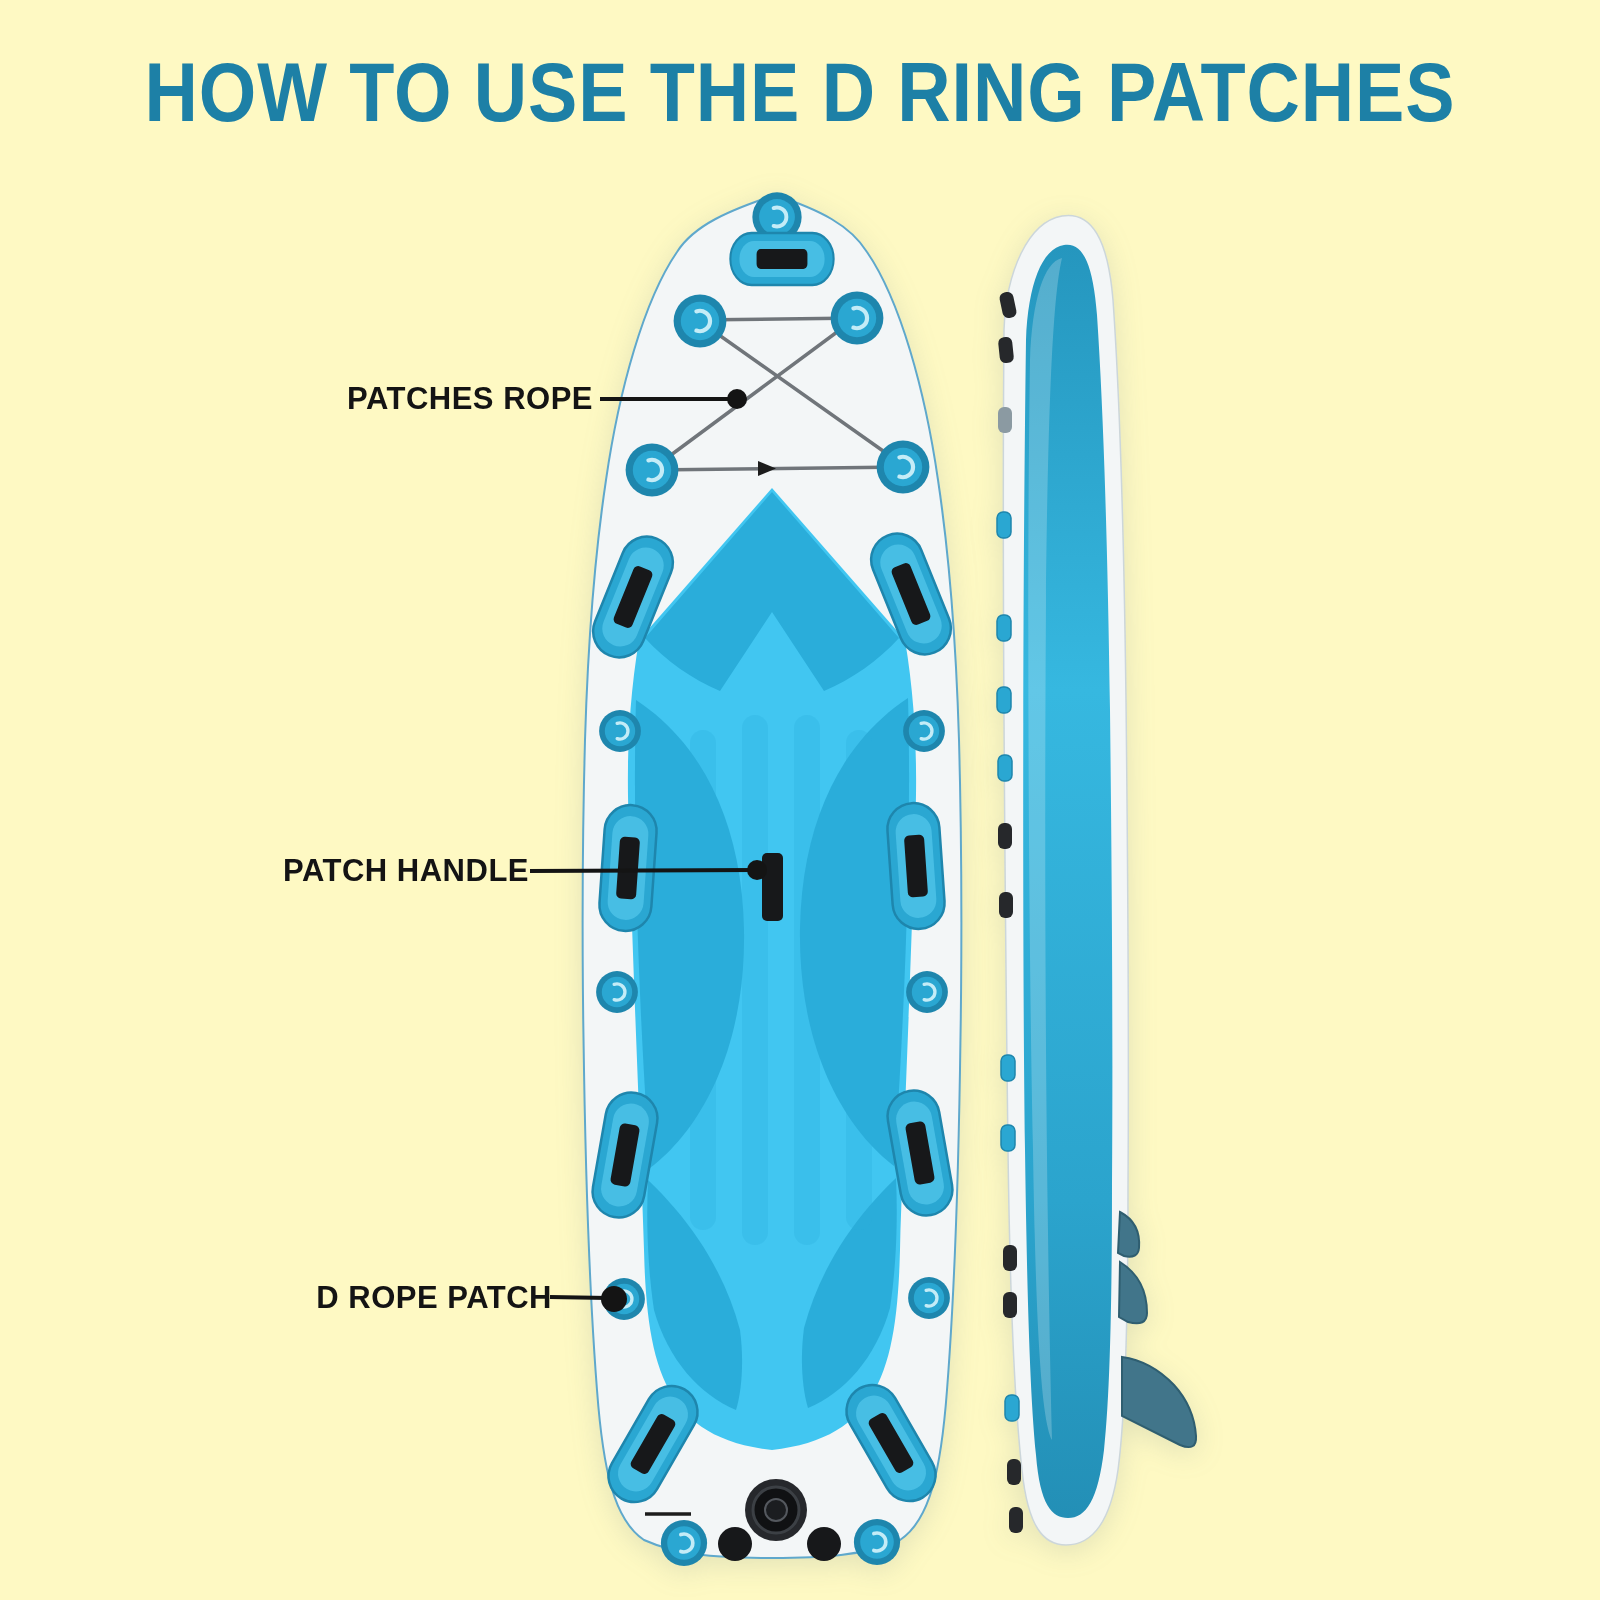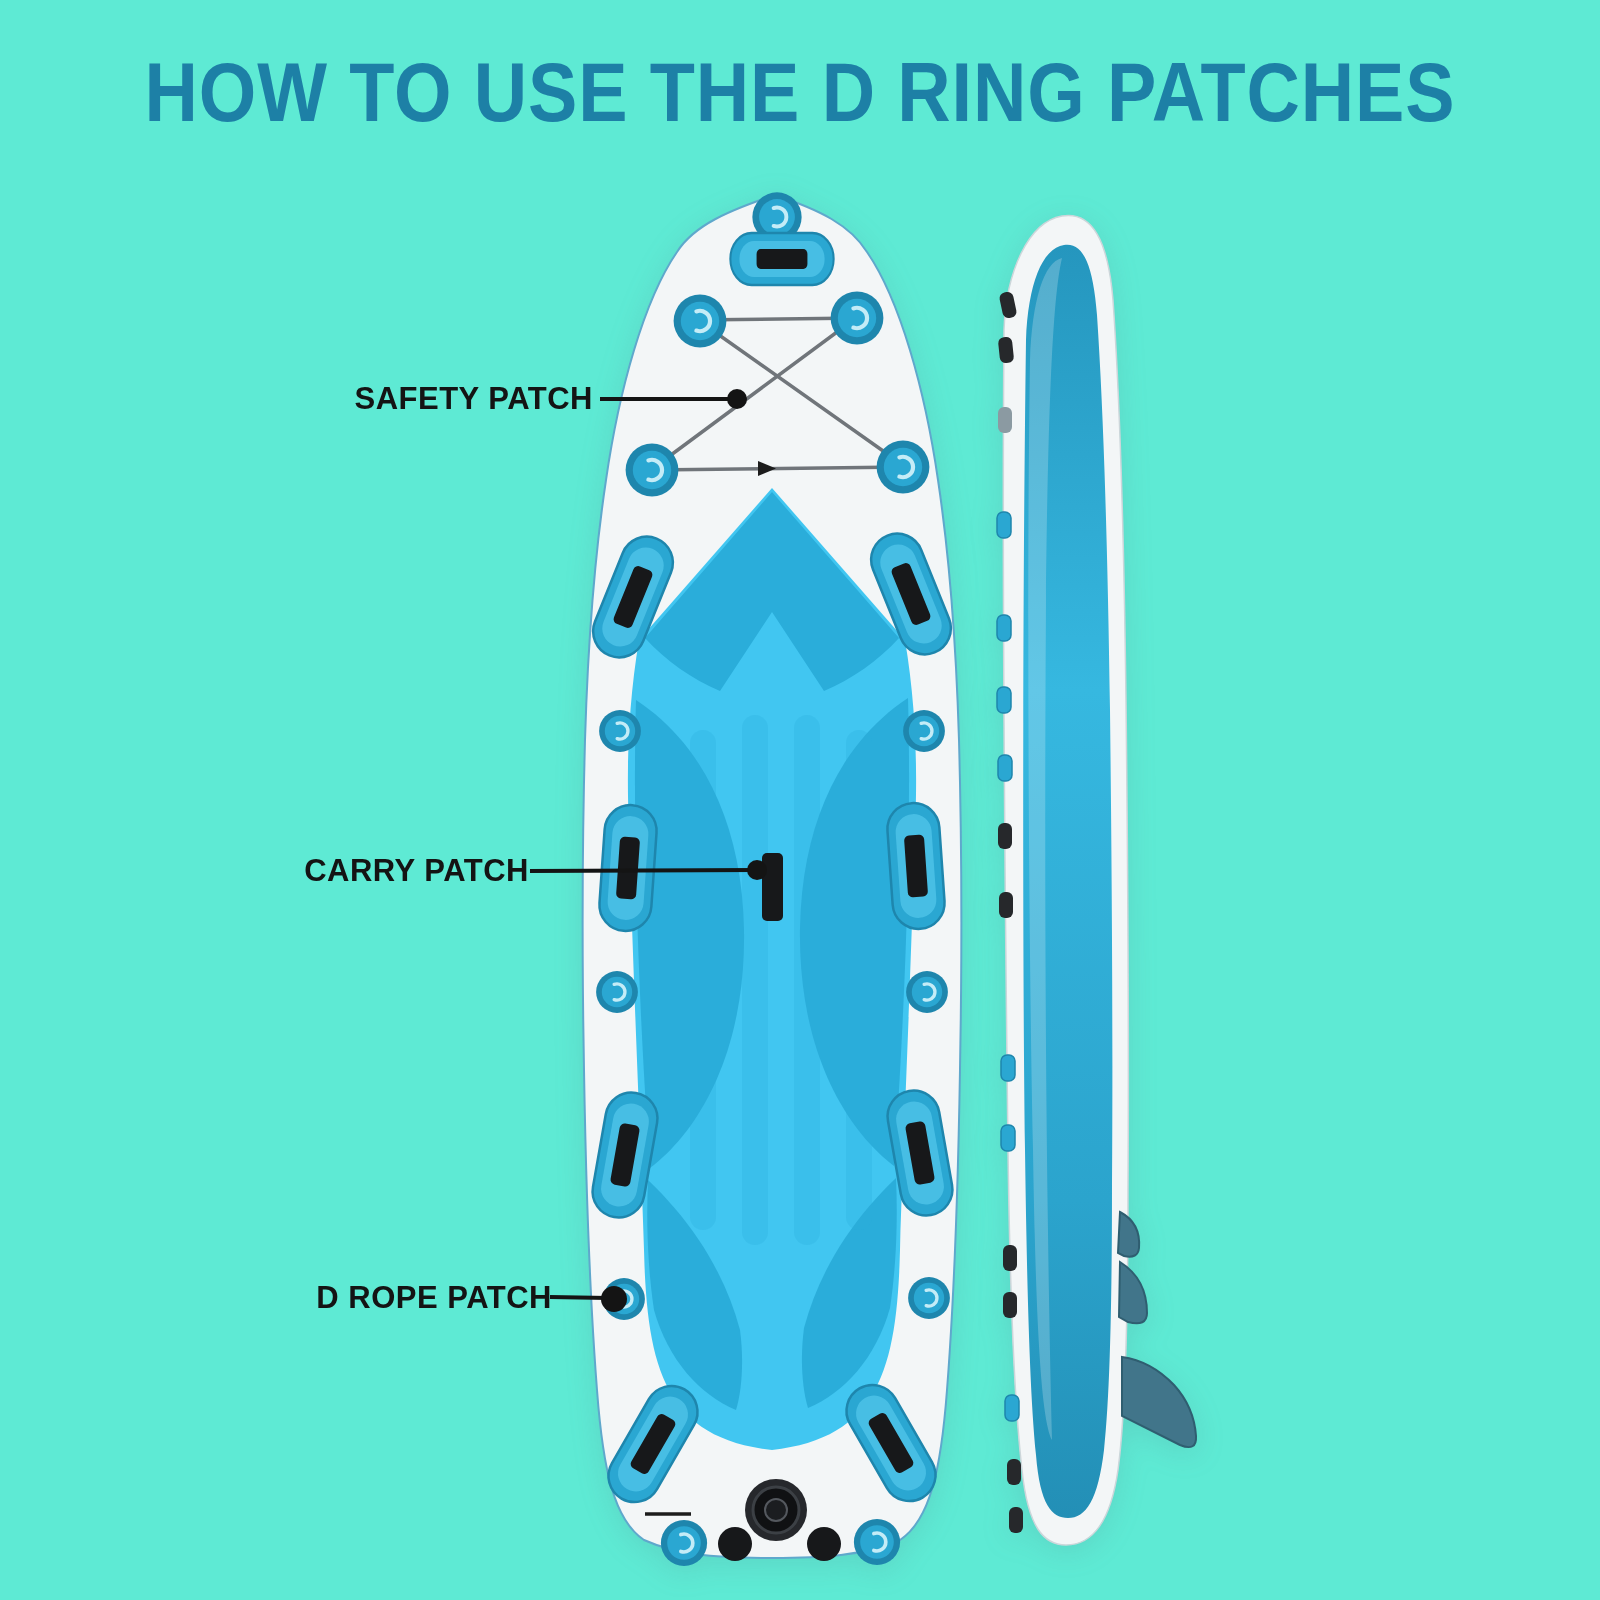--- a/index.html
+++ b/index.html
@@ -1,16 +1,16 @@
 <!DOCTYPE html>
 <html style="--title-color: #1d80a6; --label-color: #141414; --teal: #2aa7d2; --teal-dark: #1e86ad; --teal-light: #4cc2e8; --pad-light: #41c6f1; --pad-medium: #2aadda; --rope-gray: #70757a; --fin-slate: #41758a; --fin-slate-dark: #2f5e70; --part-black: #17181a; --board-fill: #f3f6f7; --board-stroke: #5fa8cc; --stripe-teal: #2596be; --stripe-teal-light: #36b8e0;"><head>
 <meta charset="utf-8">
 <style>
   html,body{margin:0;padding:0;background:#ffffff;}
-  .stage{position:relative;width:1600px;height:1600px;background:#5eead4;overflow:hidden;
+  .stage{position:relative;width:1600px;height:1600px;background:#fef9c3;overflow:hidden;
          font-family:"Liberation Sans",sans-serif;}
   .page-title{position:absolute;top:50px;left:0;width:1600px;text-align:center;
               font-size:84px;font-weight:bold;line-height:1.02;color:var(--title-color);
               letter-spacing:1px;transform:scaleX(.88);transform-origin:50% 50%;white-space:nowrap;}
   .diagram{position:absolute;left:0;top:0;width:1600px;height:1600px;}
   .callout{position:absolute;font-size:31px;font-weight:700;letter-spacing:.5px;
            color:var(--label-color);line-height:40px;white-space:nowrap;}
   .callout.safety{right:1007px;top:379px;}
   .callout.carry{right:1071px;top:851px;}
   .callout.dring{right:1048px;top:1278px;}
@@ -219,17 +219,17 @@
       <circle class="pointer-dot" cx="737" cy="399" r="10"></circle>
 
       <line class="pointer" x1="530" y1="871" x2="757" y2="870"></line>
       <circle class="pointer-dot" cx="757" cy="870" r="10"></circle>
 
       <line class="pointer" x1="550" y1="1297" x2="608" y2="1298"></line>
       <circle class="pointer-dot" cx="614" cy="1299" r="13"></circle>
     </g>
   </svg>
 
-  <div class="callout safety">SAFETY PATCH</div>
-  <div class="callout carry">CARRY PATCH</div>
+  <div class="callout safety">PATCHES ROPE</div>
+  <div class="callout carry">PATCH HANDLE</div>
   <div class="callout dring">D ROPE PATCH</div>
 
 </div>
 
 </body></html>

